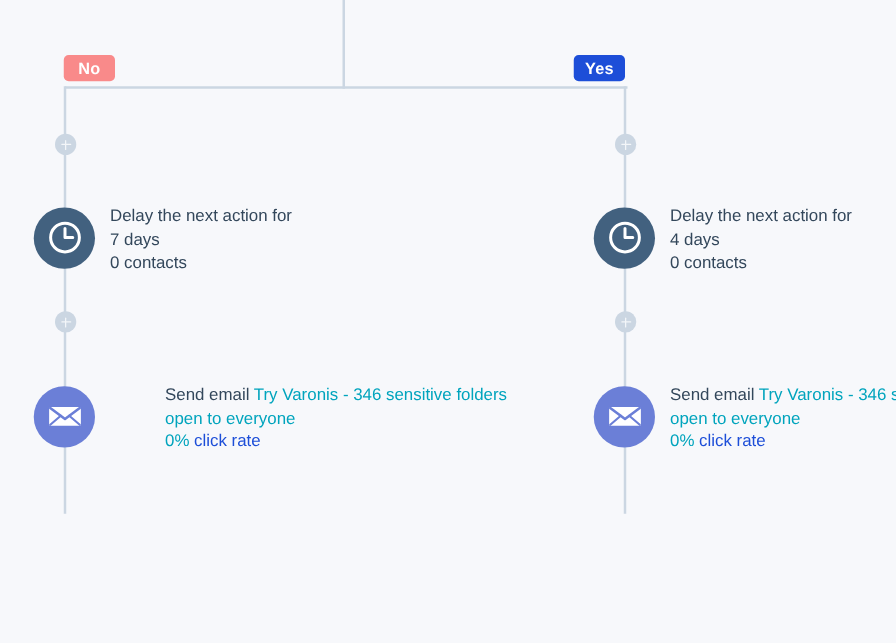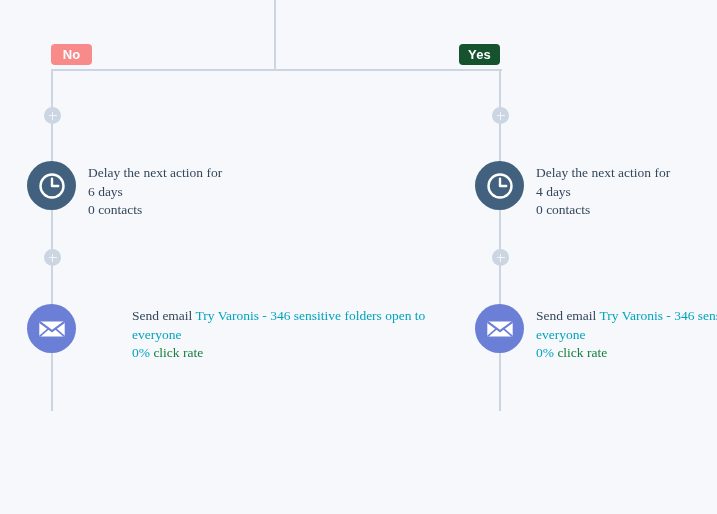--- a/index.html
+++ b/index.html
@@ -44,21 +44,21 @@
     min-width: 41px;
     padding: 0 9px;
     border-radius: 4px;
     font-size: 13px;
     font-weight: bold;
     color: #ffffff;
     letter-spacing: 0.2px;
     box-sizing: border-box;
   }
   .badge-no  { background: #f98a8a; }
-  .badge-yes { background: #14532d; }
+  .badge-yes { background: #1d4ed8; }
 
   
   .mini-add {
     position: absolute;
     width: 17px;
     height: 17px;
     border-radius: 50%;
     background: #cbd6e2;
     display: flex;
     align-items: center;
@@ -76,22 +76,21 @@
     width: 1.6px;
     height: 8px;
     background: #f3f6f9;
     border-radius: 1px;
   }
 
   
   .node {
     position: absolute;
     display: flex;
-    align-items: flex-start;
-    font-family: Liberation Serif, serif;
+    align-items: center;
   }
   .node-icon {
     width: 49px;
     height: 49px;
     border-radius: 50%;
     display: flex;
     align-items: center;
     justify-content: center;
     flex: 0 0 49px;
   }
@@ -106,21 +105,21 @@
     color: #33475b;
     white-space: nowrap;
   }
   .node-text .link {
     color: #00a4bd;
   }
   .node-text .metric {
     color: #00a4bd;
   }
   .node-text .muted {
-    color: #15803d;
+    color: #1d4ed8;
   }
   .text-wrap {
     white-space: normal;
     width: 300px;
   }
 
   
   .add-button {
     position: absolute;
     width: 49px;
@@ -168,21 +167,21 @@
 
   <div class="node" style="left:27px; top:161px;">
     <div class="node-icon icon-delay">
       <svg width="30" height="30" viewBox="0 0 30 30" aria-hidden="true">
         <circle cx="15" cy="15" r="11.5" fill="none" stroke="#ffffff" stroke-width="2.4"></circle>
         <path d="M15 7.8 L15 15 L21.2 15" fill="none" stroke="#ffffff" stroke-width="2.4" stroke-linecap="round" stroke-linejoin="round"></path>
       </svg>
     </div>
     <div class="node-text">
       <div>Delay the next action for</div>
-      <div>6 days</div>
+      <div>7 days</div>
       <div>0 contacts</div>
     </div>
   </div>
 
   <div class="mini-add" style="left:44px; top:249px;">
     <span class="plus-h"></span>
     <span class="plus-v"></span>
   </div>
 
   <div class="node" style="left:27px; top:304px;gap:44px;">

